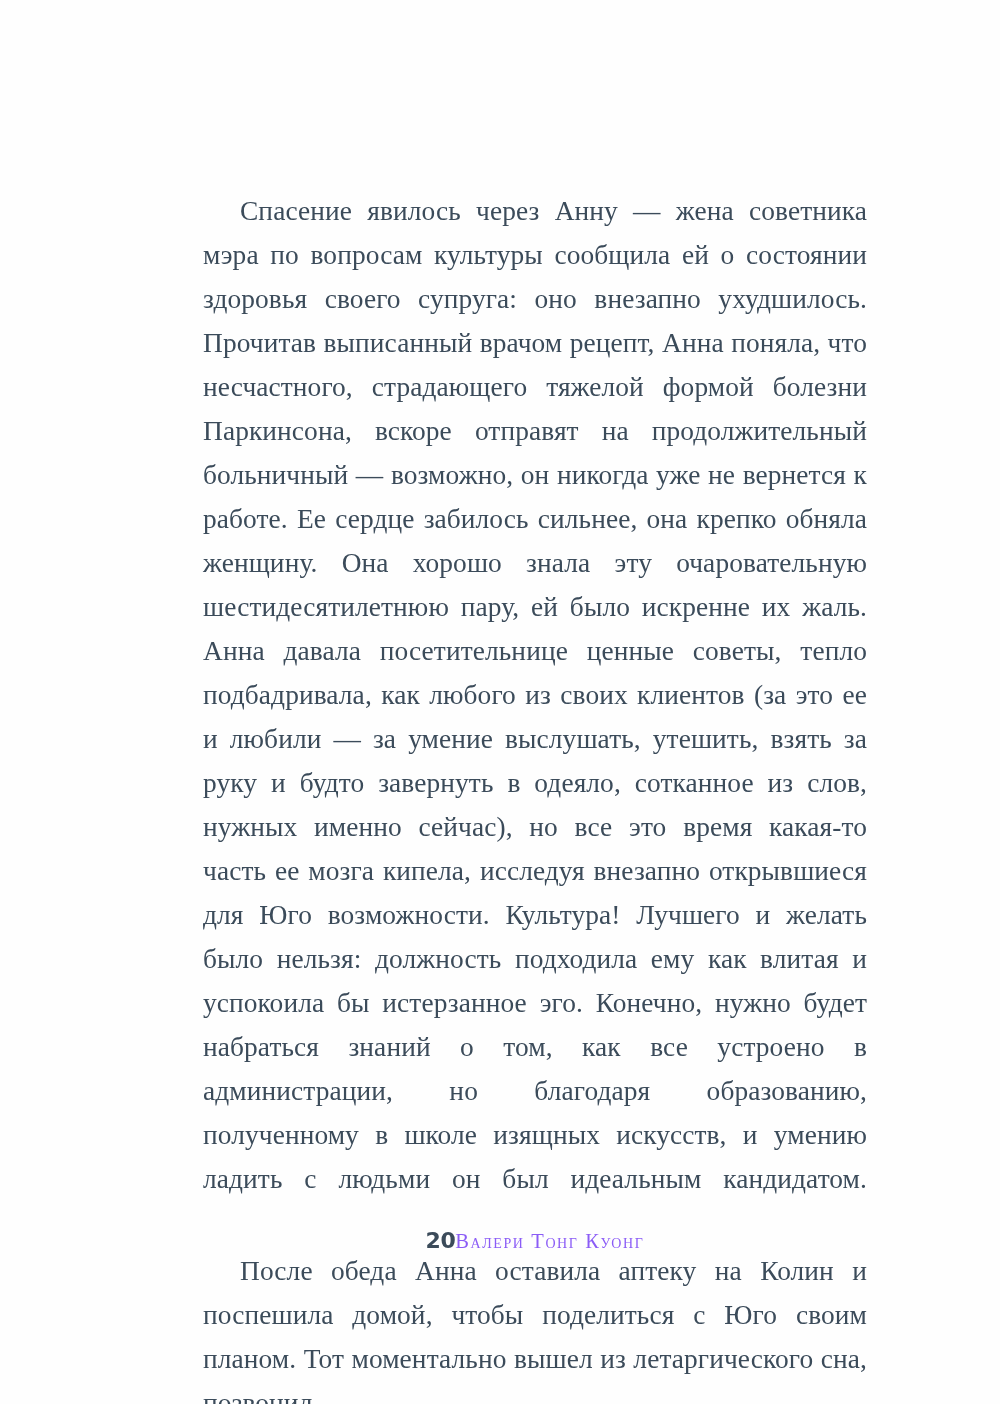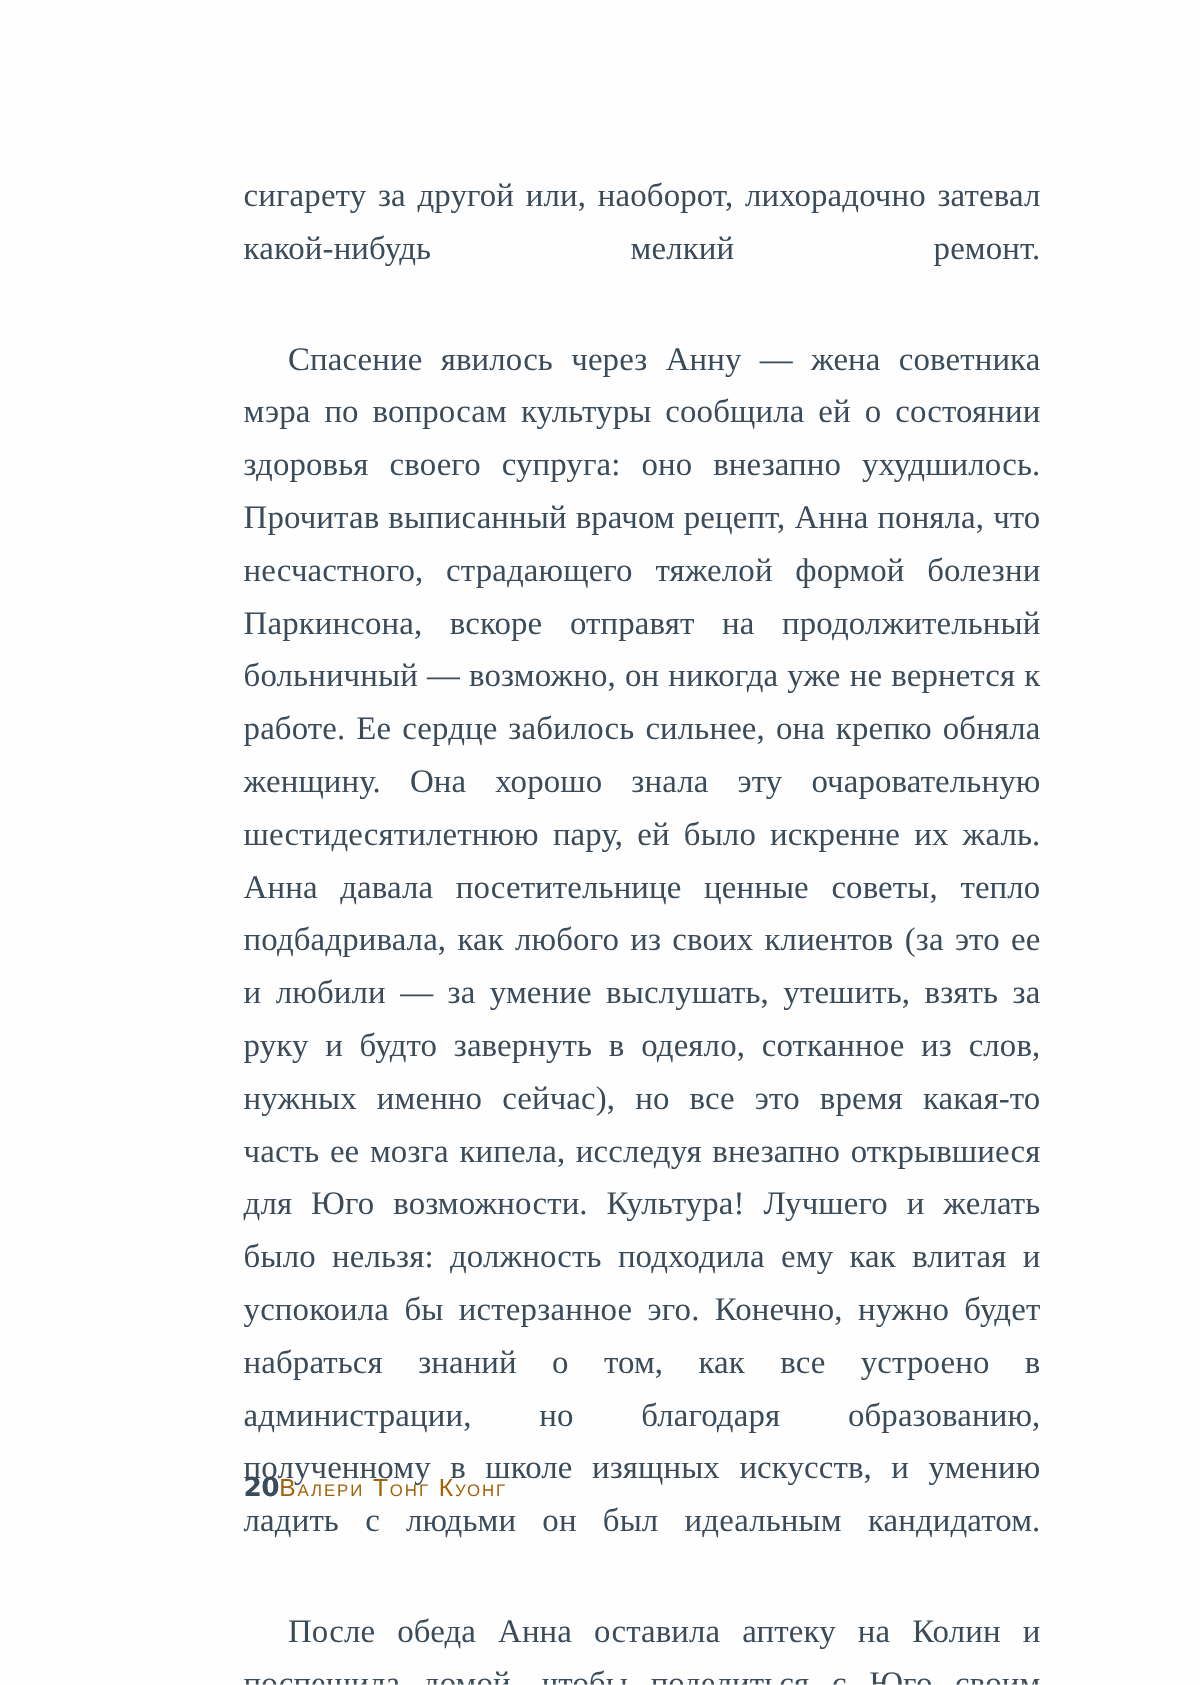--- a/index.html
+++ b/index.html
@@ -52,50 +52,49 @@
 
   
   .footer {
     position: absolute;
     left: 203px;
     top: 1224px;
     width: 664px;
     height: 34px;
     display: flex;
     align-items: center;
-    justify-content: flex-start;
+    justify-content: center;
   }
 
   .folio {
     font-family: "DejaVu Sans", "Liberation Sans", sans-serif;
     font-size: 22px;
     font-weight: 700;
     letter-spacing: -0.5px;
     color: #3b4b5a;
     line-height: 1;
   }
 
   .running-head {
-    font-family: Liberation Sans, sans-serif;
+    font-family: Liberation Serif, serif;
     font-size: 20.5px;
     font-variant: small-caps;
     letter-spacing: 1.6px;
-    color: #a16207;
+    color: #8b5cf6;
     line-height: 1;
     white-space: nowrap;
   }
 </style>
 </head>
 <body>
 
 <div class="page">
 
   <div class="text-block">
 
-    <p class="para force-justify">сигарету за другой или, наоборот, лихорадочно затевал какой-нибудь мелкий ремонт.</p>
 
     <p class="para indent force-justify">Спасение явилось через Анну — жена советника мэра по вопросам культуры сообщила ей о состоянии здоровья своего супруга: оно внезапно ухудшилось. Прочитав выписанный врачом рецепт, Анна поняла, что несчастного, страдающего тяжелой формой болезни Паркинсона, вскоре отправят на продолжительный больничный — возможно, он никогда уже не вернется к работе. Ее сердце забилось сильнее, она крепко обняла женщину. Она хорошо знала эту очаровательную шестидесятилетнюю пару, ей было искренне их жаль. Анна давала посетительнице ценные советы, тепло подбадривала, как любого из своих клиентов (за это ее и любили — за умение выслушать, утешить, взять за руку и будто завернуть в одеяло, сотканное из слов, нужных именно сейчас), но все это время какая-то часть ее мозга кипела, исследуя внезапно открывшиеся для Юго возможности. Культура! Лучшего и желать было нельзя: должность подходила ему как влитая и успокоила бы истерзанное эго. Конечно, нужно будет набраться знаний о том, как все устроено в администрации, но благодаря образованию, полученному в школе изящных искусств, и умению ладить с людьми он был идеальным кандидатом.</p>
 
     <p class="para indent force-justify">После обеда Анна оставила аптеку на Колин и поспешила домой, чтобы поделиться с Юго своим планом. Тот моментально вышел из летаргического сна, позвонил</p>
 
   </div>
 
   <div class="footer">
     <span class="folio">20</span>
     <span class="running-head">Валери Тонг Куонг</span>

